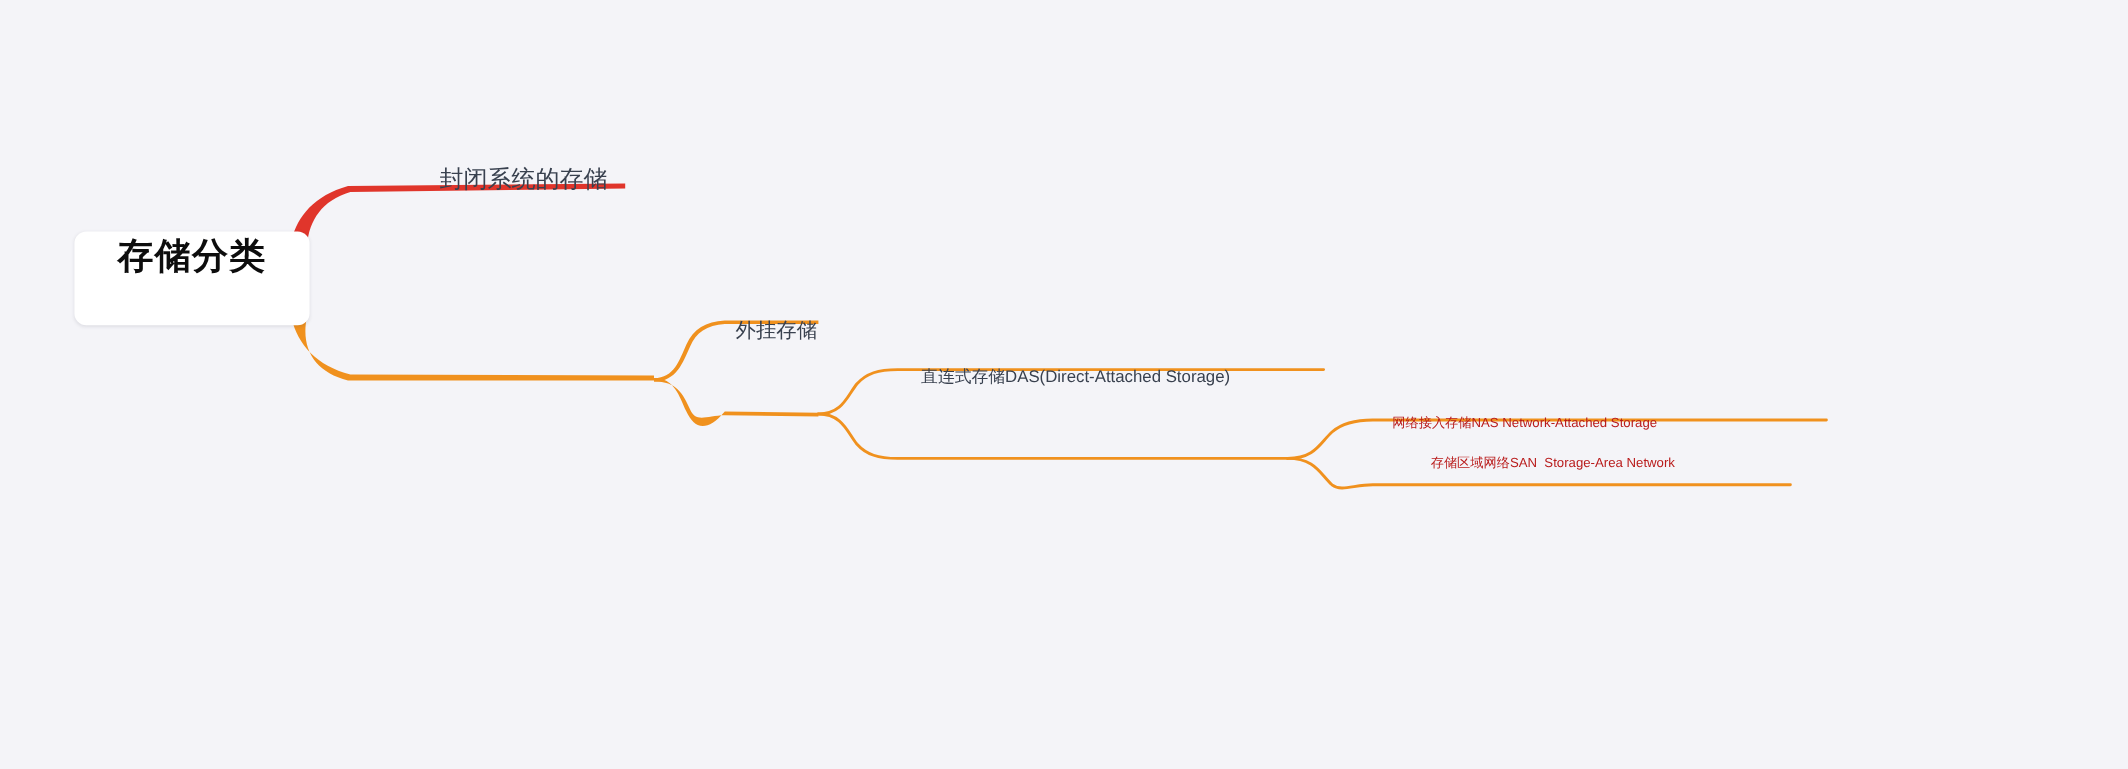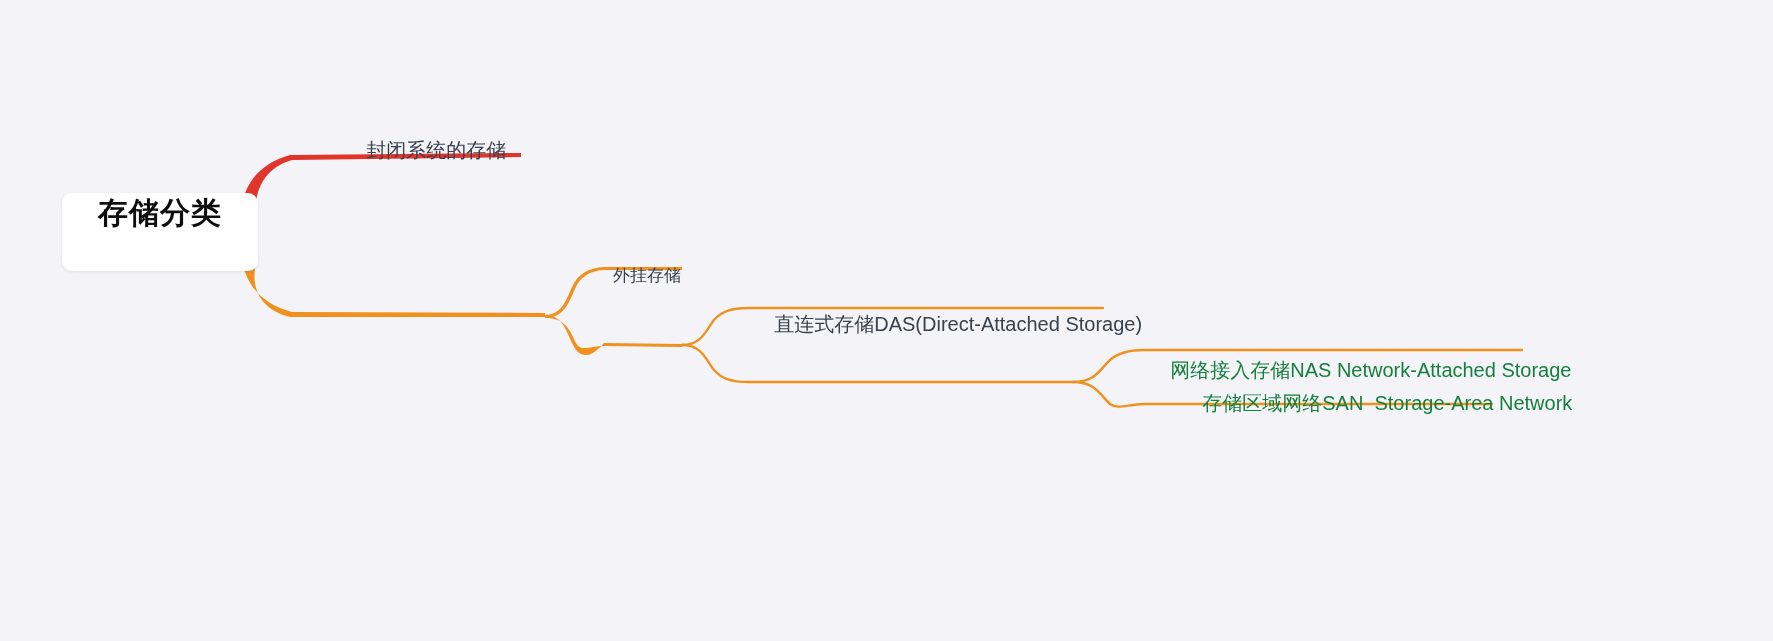--- a/index.html
+++ b/index.html
@@ -57,26 +57,26 @@
   }
   .topic-l1 {
     font-size: 20px;
     color: #39414f;
   }
   .topic-l2 {
     font-size: 17px;
     color: #39414f;
   }
   .topic-l3 {
-    font-size: 20px;
+    font-size: 14px;
     color: #39414f;
   }
   .topic-l4 {
-    font-size: 20px;
-    color: #15803d;
+    font-size: 11px;
+    color: #b91c1c;
   }
 </style>
 </head>
 <body>
 
 <div id="canvas">
 
   <svg id="edges" viewBox="0 0 1773 641" xmlns="http://www.w3.org/2000/svg">
 
     <path d="M 243 200

